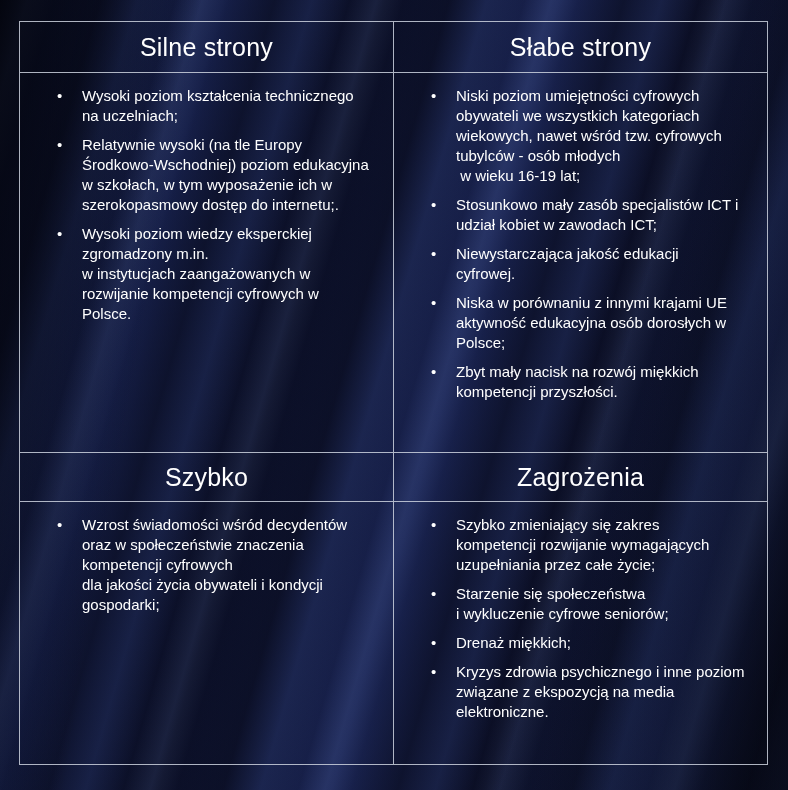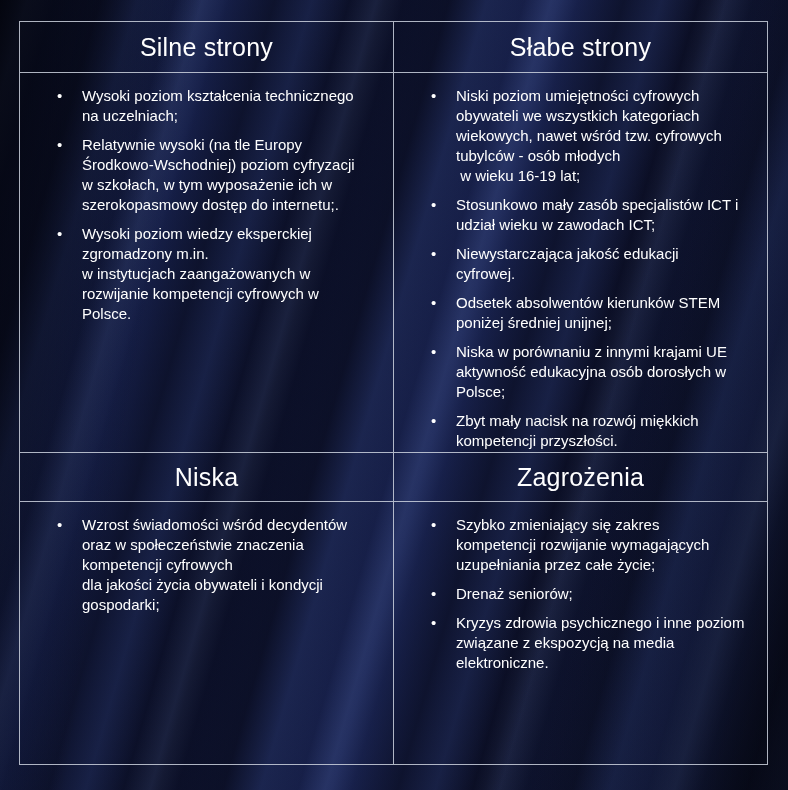--- a/index.html
+++ b/index.html
@@ -87,73 +87,73 @@
     </div>
     <div class="cell header rb">
       <span>Słabe strony</span>
     </div>
 
     <div class="cell body-cell c1 rb">
       <ul class="bullets">
           <li>Wysoki poziom kształcenia technicznego
 na uczelniach;</li>
           <li>Relatywnie wysoki (na tle Europy
-Środkowo-Wschodniej) poziom cyfryzacji
+Środkowo-Wschodniej) poziom edukacyjna
 w szkołach, w tym wyposażenie ich w
 szerokopasmowy dostęp do internetu;.</li>
           <li>Wysoki poziom wiedzy eksperckiej
 zgromadzony m.in.
 w instytucjach zaangażowanych w
 rozwijanie kompetencji cyfrowych w
 Polsce.</li>
         </ul>
     </div>
     <div class="cell body-cell rb">
       <ul class="bullets">
           <li>Niski poziom umiejętności cyfrowych
 obywateli we wszystkich kategoriach
 wiekowych, nawet wśród tzw. cyfrowych
 tubylców - osób młodych
 &nbsp;w wieku 16-19 lat;</li>
           <li>Stosunkowo mały zasób specjalistów ICT i
-udział wieku w zawodach ICT;</li>
+udział kobiet w zawodach ICT;</li>
           <li>Niewystarczająca jakość edukacji
 cyfrowej.</li>
-          <li>Odsetek absolwentów kierunków STEM
-poniżej średniej unijnej;</li>
           <li>Niska w porównaniu z innymi krajami UE
 aktywność edukacyjna osób dorosłych w
 Polsce;</li>
           <li>Zbyt mały nacisk na rozwój miękkich
 kompetencji przyszłości.</li>
         </ul>
     </div>
 
     <div class="cell header c1 rb">
-      <span>Niska</span>
+      <span>Szybko</span>
     </div>
     <div class="cell header rb">
       <span>Zagrożenia</span>
     </div>
 
     <div class="cell body-cell c1">
       <ul class="bullets">
           <li>Wzrost świadomości wśród decydentów
 oraz w społeczeństwie znaczenia
 kompetencji cyfrowych
 dla jakości życia obywateli i kondycji
 gospodarki;</li>
         </ul>
     </div>
     <div class="cell body-cell">
       <ul class="bullets">
           <li>Szybko zmieniający się zakres
 kompetencji rozwijanie wymagających
 uzupełniania przez całe życie;</li>
-          <li>Drenaż seniorów;</li>
+          <li>Starzenie się społeczeństwa
+i wykluczenie cyfrowe seniorów;</li>
+          <li>Drenaż miękkich;</li>
           <li>Kryzys zdrowia psychicznego i inne poziom
 związane z ekspozycją na media
 elektroniczne.</li>
         </ul>
     </div>
 
   </div>
 </div>
 
 </body></html>

